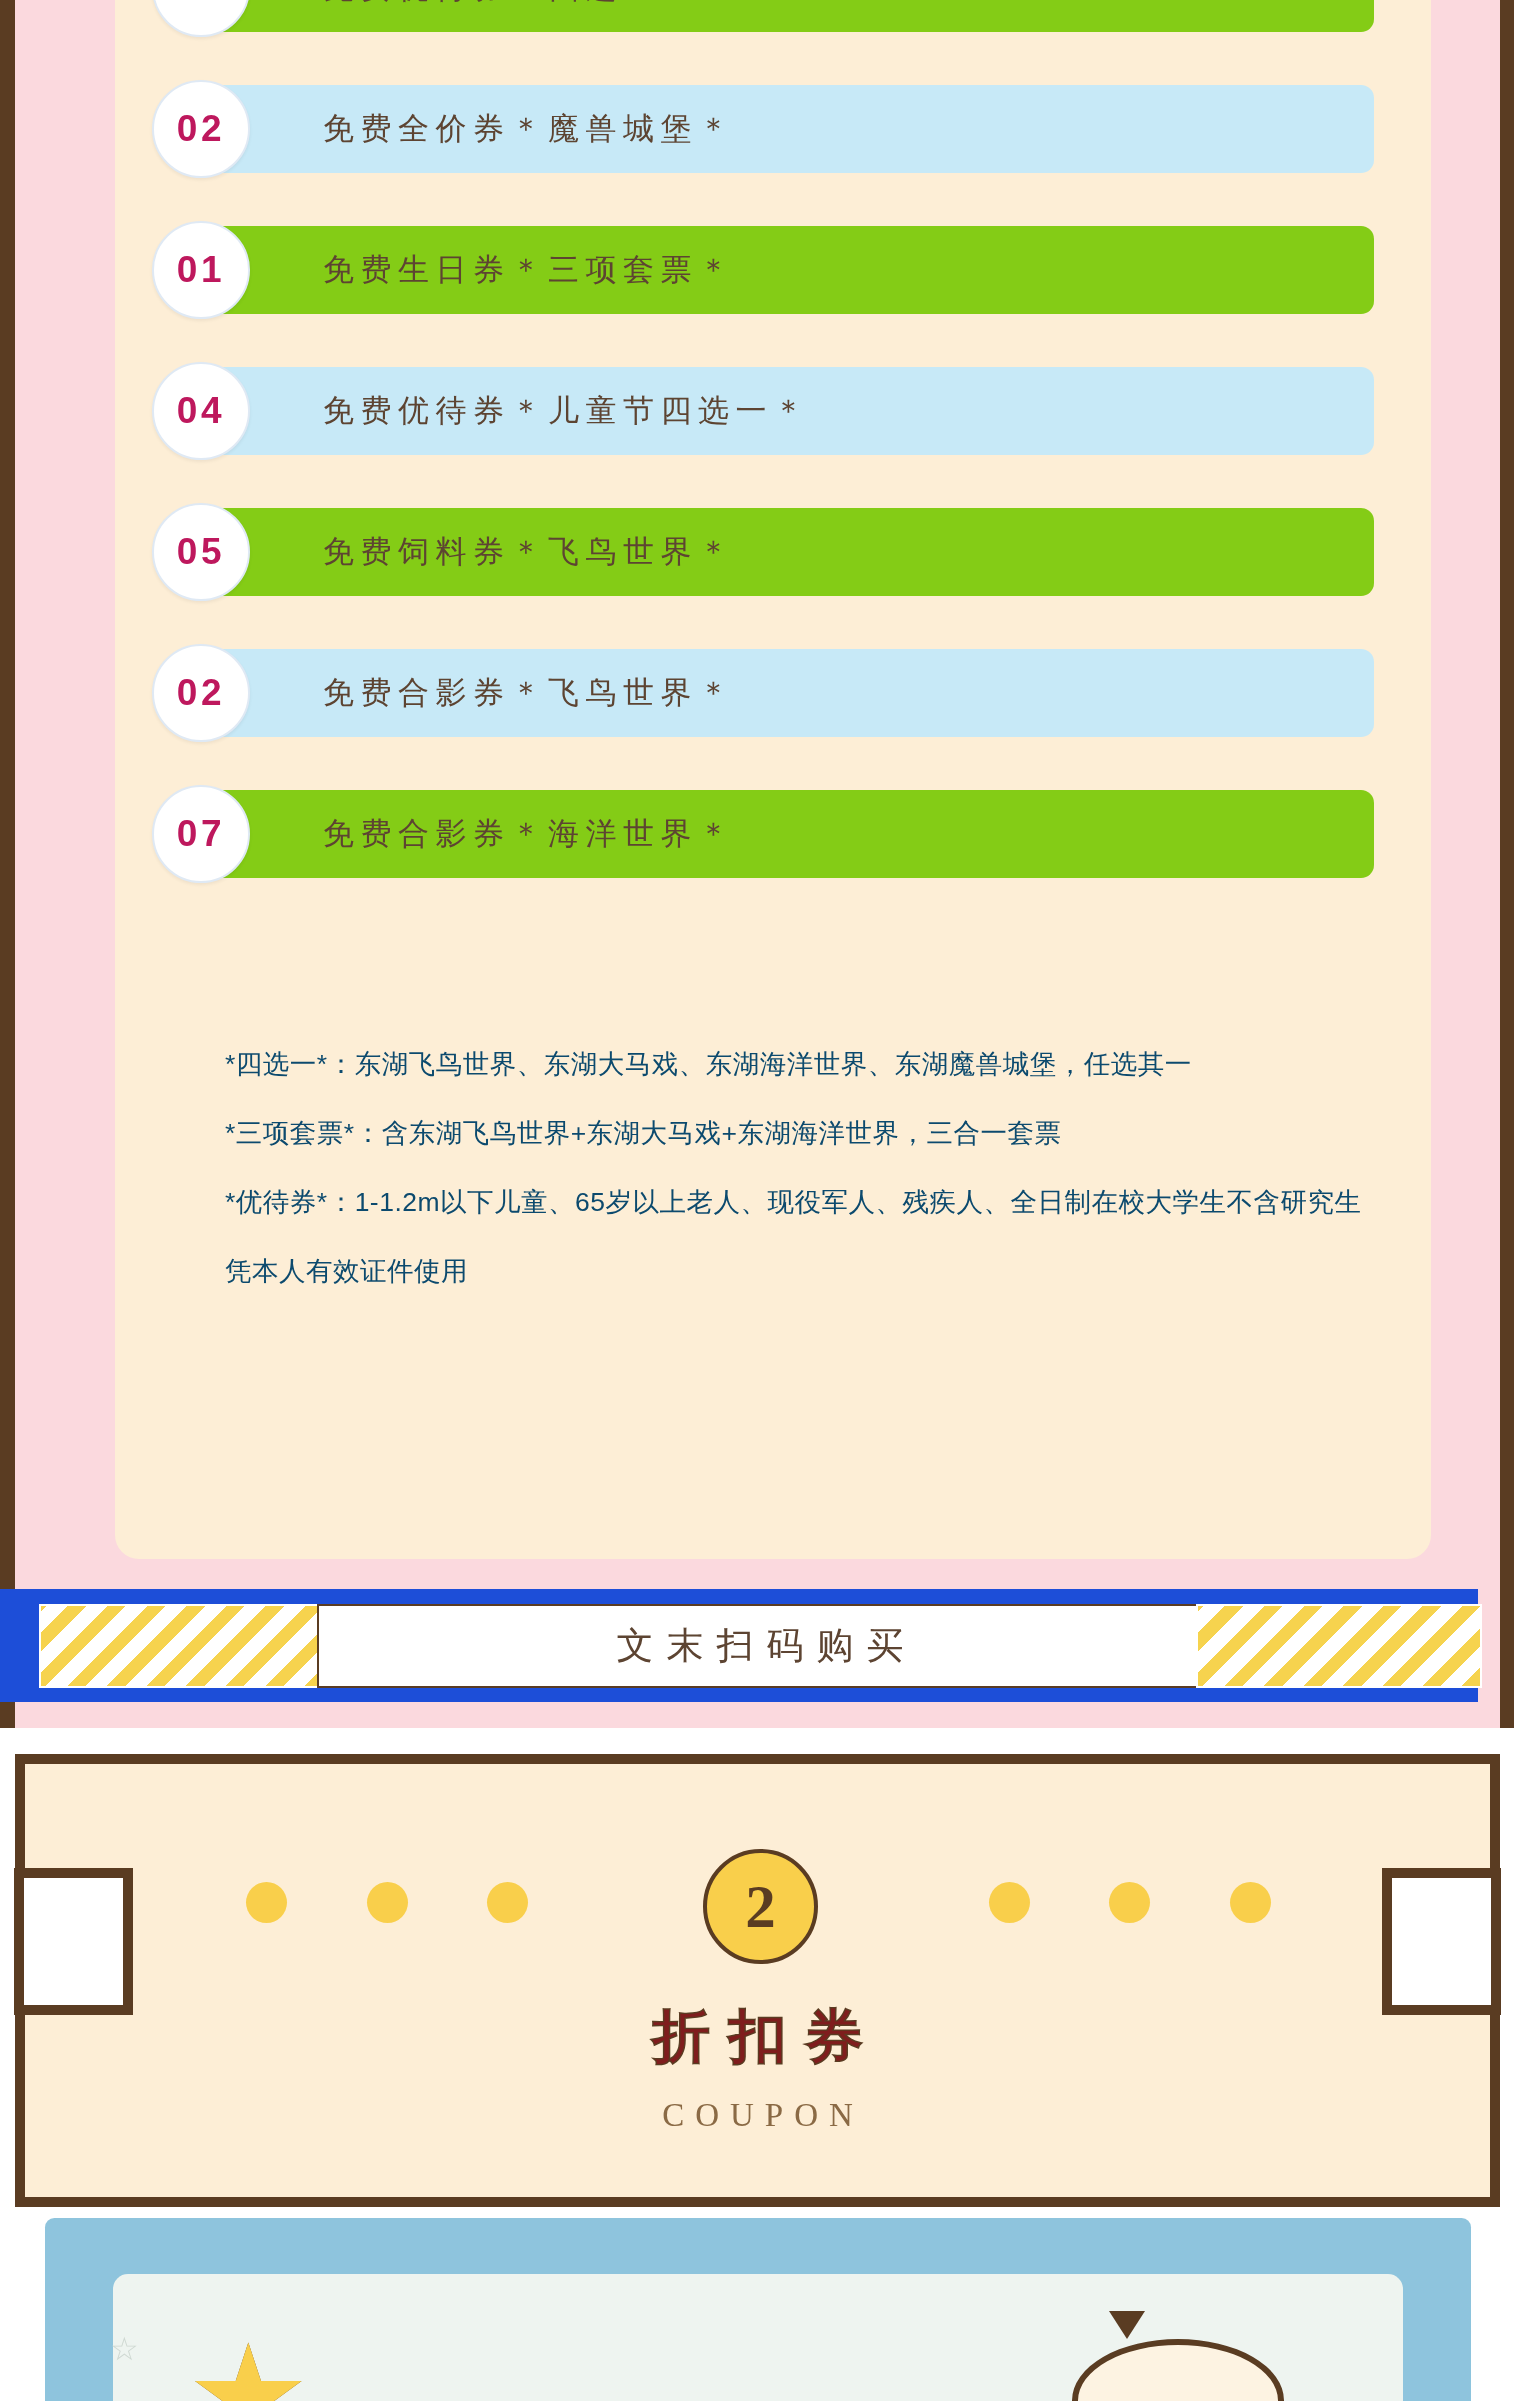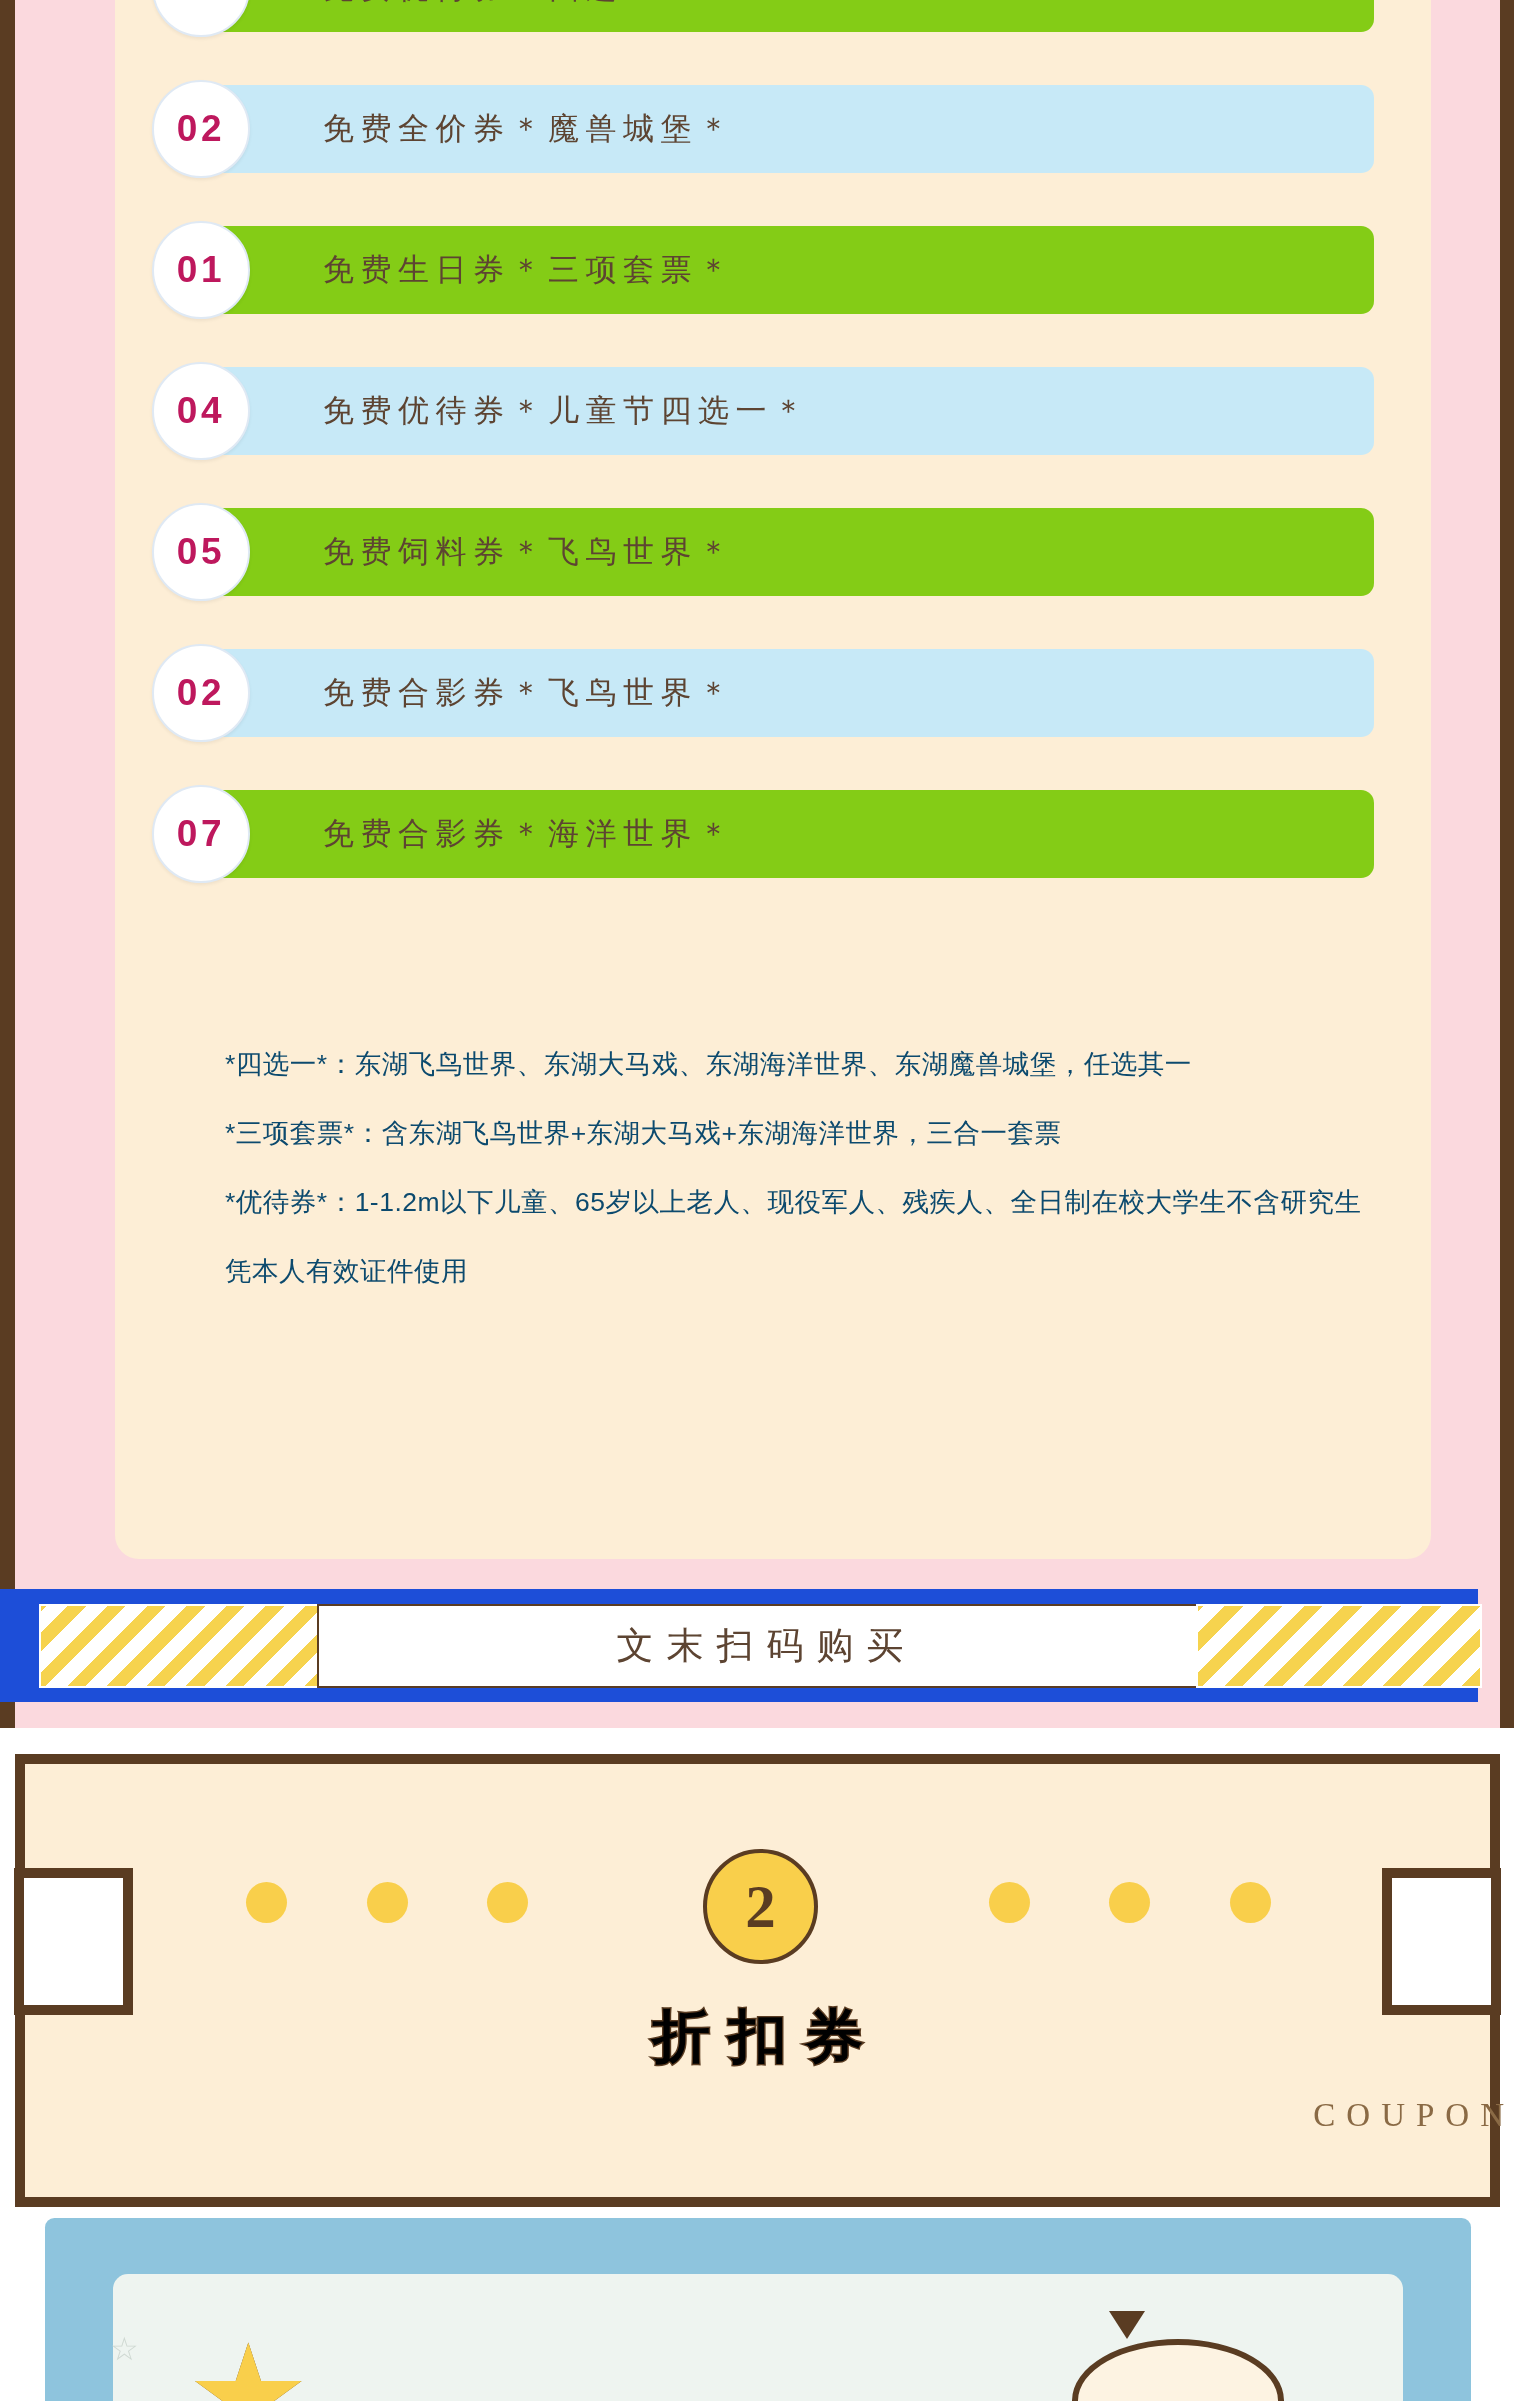--- a/index.html
+++ b/index.html
@@ -237,33 +237,33 @@
   .dot-5 { left: 1109px; }
   .dot-6 { left: 1230px; }
 
   .coupon-title {
     position: absolute;
     left: 0;
     top: 244px;
     width: 1515px;
     text-align: center;
     font-size: 58px;
-    font-weight: bold;
+    font-weight: normal;
     letter-spacing: 18.6px;
     text-indent: 18.6px;
-    color: #000000;
+    color: #7f1d1d;
     -webkit-text-stroke: 2.8px #5a3c22;
     paint-order: stroke fill;
   }
   .coupon-subtitle {
     position: absolute;
     left: 0;
     top: 343px;
     width: 1515px;
-    text-align: right;
+    text-align: center;
     font-size: 33px;
     letter-spacing: 11px;
     text-indent: 11px;
     color: #8a6a45;
     font-family: "Liberation Serif", serif;
   }
 
   
   .blue-panel {
     position: absolute;

